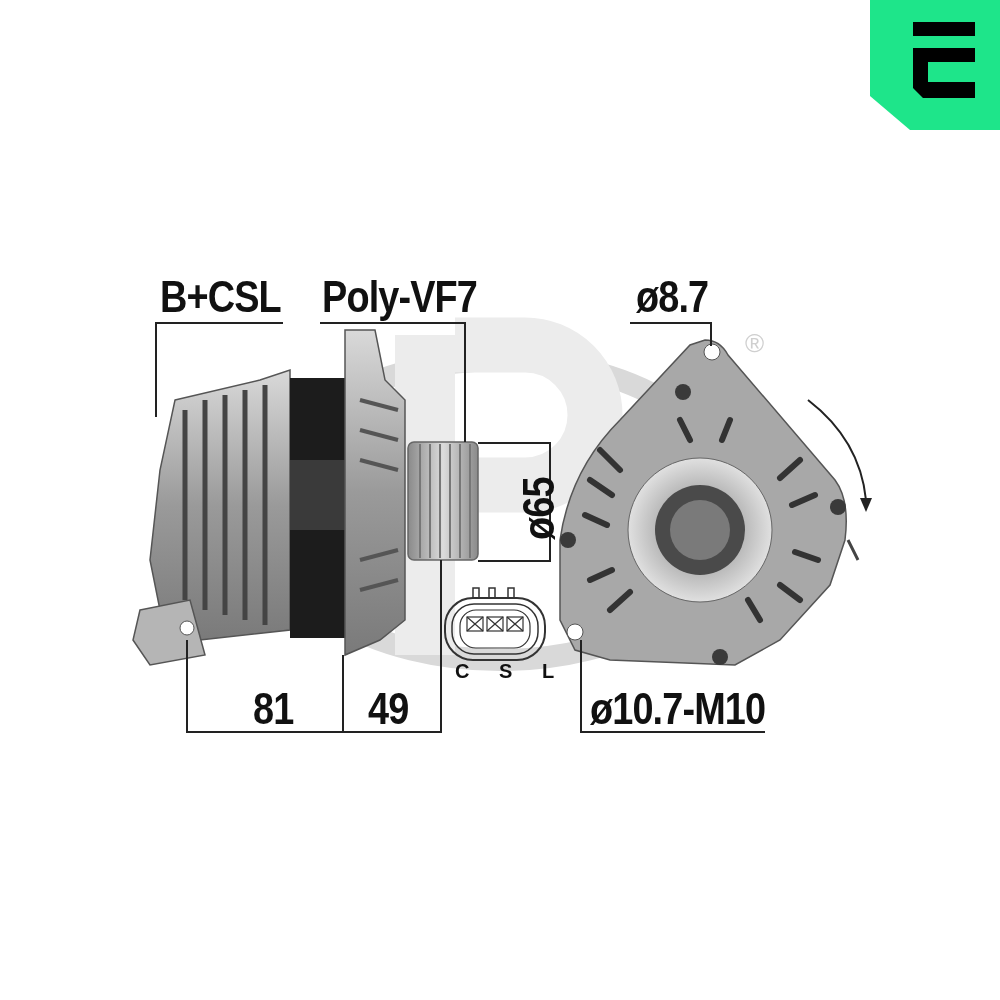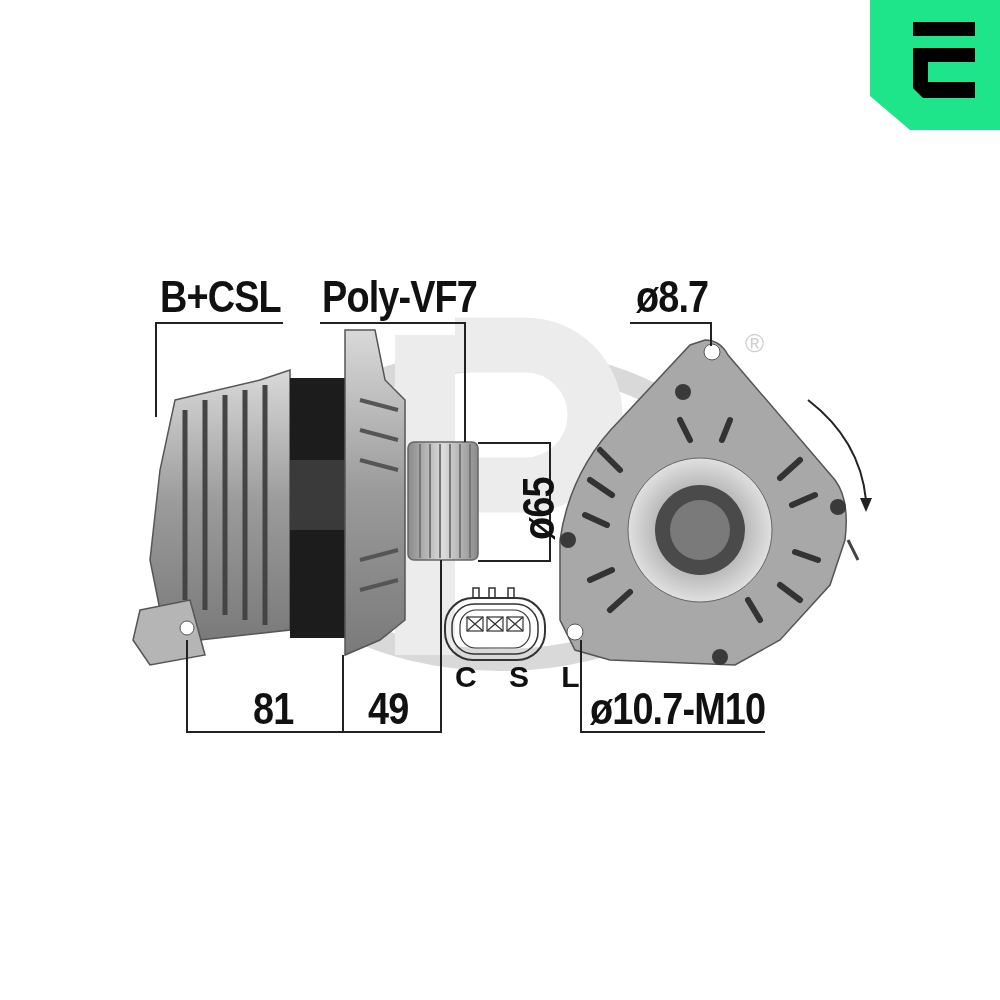--- a/index.html
+++ b/index.html
@@ -1,19 +1,19 @@
 <!DOCTYPE html>
 <html><head>
 <meta charset="utf-8">
 <style>
   html, body { margin:0; padding:0; background:#ffffff; }
   body { width:1000px; height:1000px; position:relative; overflow:hidden; font-family:"Liberation Sans", sans-serif; }
   .label { position:absolute; font-family:"Liberation Sans", sans-serif; font-weight:bold; color:#111; letter-spacing:-1px; transform:scaleX(0.86); transform-origin:left top; white-space:nowrap; }
   .big { font-size:44px; }
-  .csl { font-size:30px; letter-spacing:12px; transform:none;text-align:right; }
+  .csl { font-size:20px; letter-spacing:12px; transform:none;text-align:right; }
   .line { position:absolute; background:#222; }
   #brand-badge { position:absolute; left:870px; top:0; width:130px; height:130px; }
   svg { position:absolute; left:0; top:0; }
 </style>
 </head>
 <body>
 
 <div id="brand-badge">
   <svg width="130" height="130" viewBox="0 0 130 130">
     <polygon points="0,0 130,0 130,130 40,130 0,96" fill="#1EE58A"></polygon>

